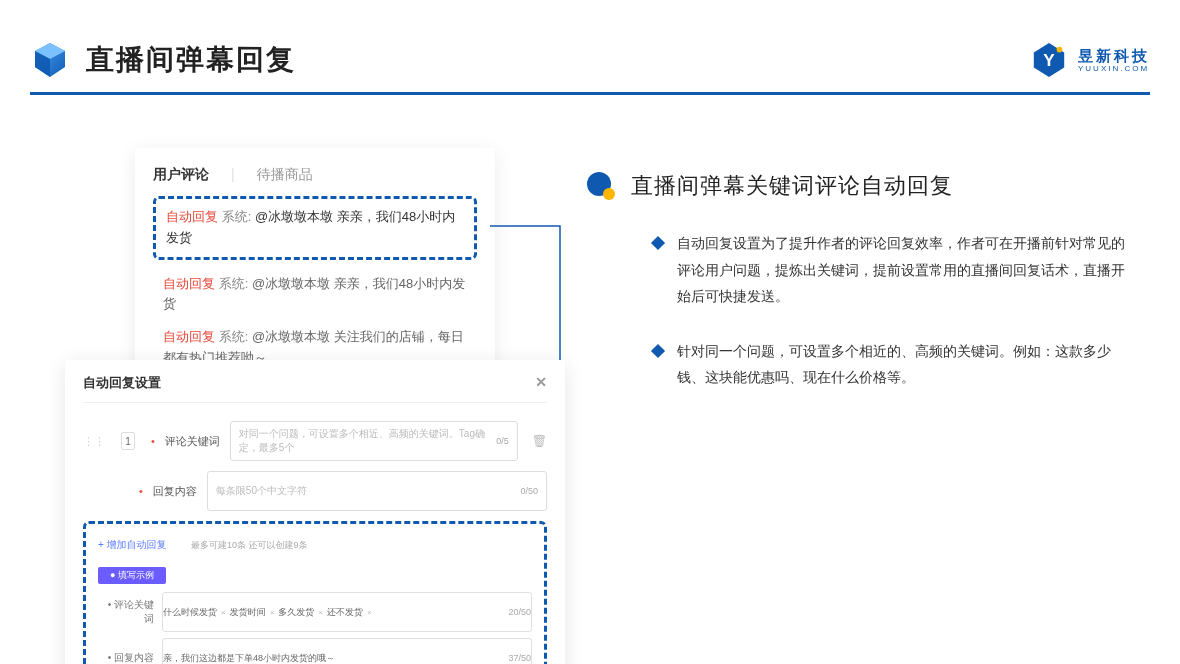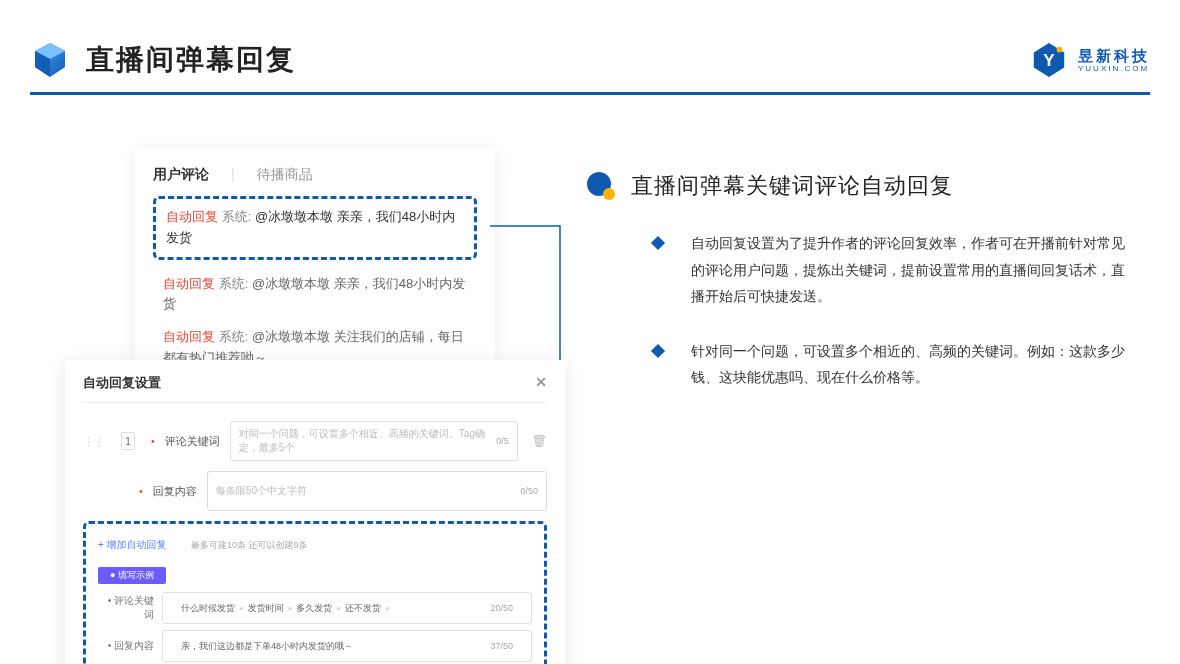--- a/index.html
+++ b/index.html
@@ -34,34 +34,34 @@
 .lbl{color:#555;font-size:11px}
 .inp{flex:1;border:1px solid #ddd;border-radius:3px;padding:5px 8px;font-size:10px;color:#bbb;height:40px;display:flex;align-items:center;justify-content:space-between}
 .cnt{color:#aaa;font-size:9px}
 .trash{color:#bbb;font-size:12px;margin-left:4px}
 .example-box{border:3px dashed #0f5ab0;border-radius:6px;padding:10px 12px 14px;margin-top:8px}
 .add-link{color:#5b7cff;font-size:10px;margin-bottom:6px;display:inline-block}
 .add-hint{color:#aaa;font-size:9px;margin-left:20px}
 .ex-badge{display:inline-block;background:#6b5cff;color:#fff;font-size:9px;padding:2px 12px;border-radius:2px;margin-bottom:8px}
 .ex-row{display:flex;align-items:center;gap:8px;margin-bottom:6px;font-size:10px}
 .ex-lbl{color:#777;font-size:10px;width:56px;text-align:right}
-.ex-inp{flex:1;border:1px solid #e0e0e0;border-radius:3px;padding:4px 18px;display:flex;align-items:center;gap:12px;height:32px;justify-content:space-between}
+.ex-inp{flex:1;border:1px solid #e0e0e0;border-radius:3px;padding:4px 0;display:flex;align-items:center;gap:12px;height:40px;justify-content:space-between}
 .ex-inp-left{display:flex;gap:4px;align-items:center}
 .chip{font-size:9px;color:#666}
 .chip-x{color:#bbb;font-size:8px}
 .ex-val{font-size:9px;color:#666}
 .connector{position:absolute;pointer-events:none}
 .conn1{top:58px;left:425px;width:95px;height:380px}
 .conn1 svg{width:100%;height:100%}
 .right-area{position:absolute;left:585px;top:170px;width:560px}
 .subhdr{display:flex;align-items:center;gap:14px;margin-bottom:28px}
 .bubble-icon{width:32px;height:32px}
 .subtitle{font-size:22px;color:#222;letter-spacing:1px}
 .bullets{padding-left:68px;padding-right:20px}
-.bullet{display:flex;gap:28px;margin-bottom:28px;font-size:14px;color:#333;line-height:1.9}
+.bullet{display:flex;gap:14px;margin-bottom:28px;font-size:14px;color:#333;line-height:1.9}
 .diamond{width:10px;height:10px;background:#0f5ab0;transform:rotate(45deg);flex-shrink:0;margin-top:8px}
 </style>
 </head>
 <body>
 
 <div class="header">
   <div class="header-left">
     <div class="cube-icon">
       <svg viewBox="0 0 40 40">
           <defs>

